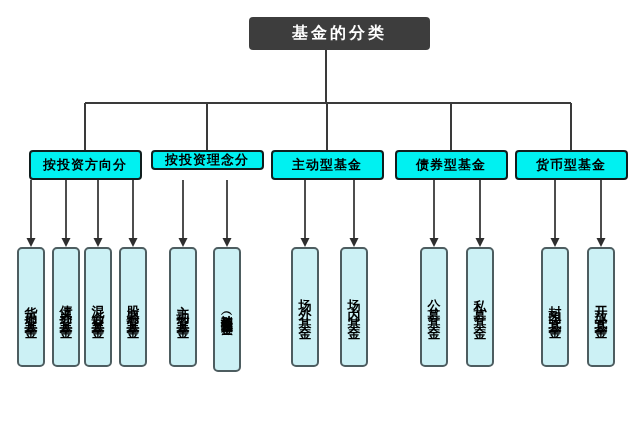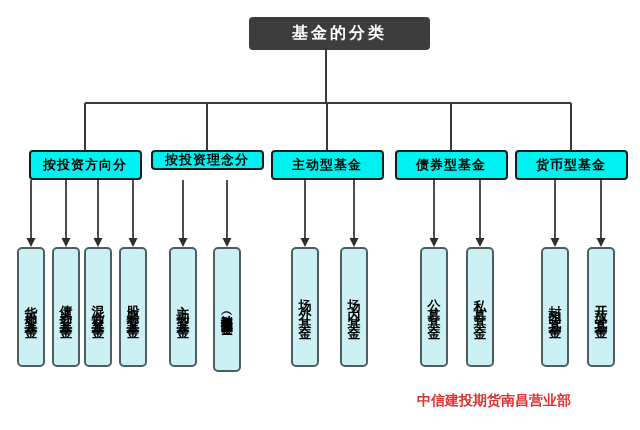--- a/index.html
+++ b/index.html
@@ -97,21 +97,20 @@
       <line x1="434" y1="180" x2="434" y2="239" stroke="#2e2e2e" stroke-width="1.7"></line>
       <polygon points="429.5,238 438.5,238 434,247" fill="#2e2e2e"></polygon>
       <line x1="480" y1="180" x2="480" y2="239" stroke="#2e2e2e" stroke-width="1.7"></line>
       <polygon points="475.5,238 484.5,238 480,247" fill="#2e2e2e"></polygon>
       <line x1="555" y1="180" x2="555" y2="239" stroke="#2e2e2e" stroke-width="1.7"></line>
       <polygon points="550.5,238 559.5,238 555,247" fill="#2e2e2e"></polygon>
       <line x1="601" y1="180" x2="601" y2="239" stroke="#2e2e2e" stroke-width="1.7"></line>
       <polygon points="596.5,238 605.5,238 601,247" fill="#2e2e2e"></polygon>
     </svg>
   <div class="root" id="root-box" style="left: 249px; top: 17px; width: 181px; height: 33px; background: rgb(61, 61, 61); color: rgb(255, 255, 255);">基金的分类</div>
-  <div class="footer" style="color: rgb(224, 47, 47);">中信建投期货南昌营业部</div>
 <div class="cat" style="left: 28.5px; top: 150px; width: 113px; height: 30px; background: rgb(0, 241, 241); border-color: rgb(16, 30, 30); color: rgb(0, 0, 0);">
       <span>按投资方向分</span>
     </div>
     <div class="leaf" style="left: 17px; top: 247px; width: 28px; height: 120px; background: rgb(204, 241, 245); border-color: rgb(77, 93, 96);">
       <span class="vtext" style="letter-spacing: 5px;">货币型基金</span>
     </div>
     <div class="leaf" style="left: 52px; top: 247px; width: 28px; height: 120px; background: rgb(204, 241, 245); border-color: rgb(77, 93, 96);">
       <span class="vtext" style="letter-spacing: 5px;">债券型基金</span>
     </div>
     <div class="leaf" style="left: 84px; top: 247px; width: 28px; height: 120px; background: rgb(204, 241, 245); border-color: rgb(77, 93, 96);">

